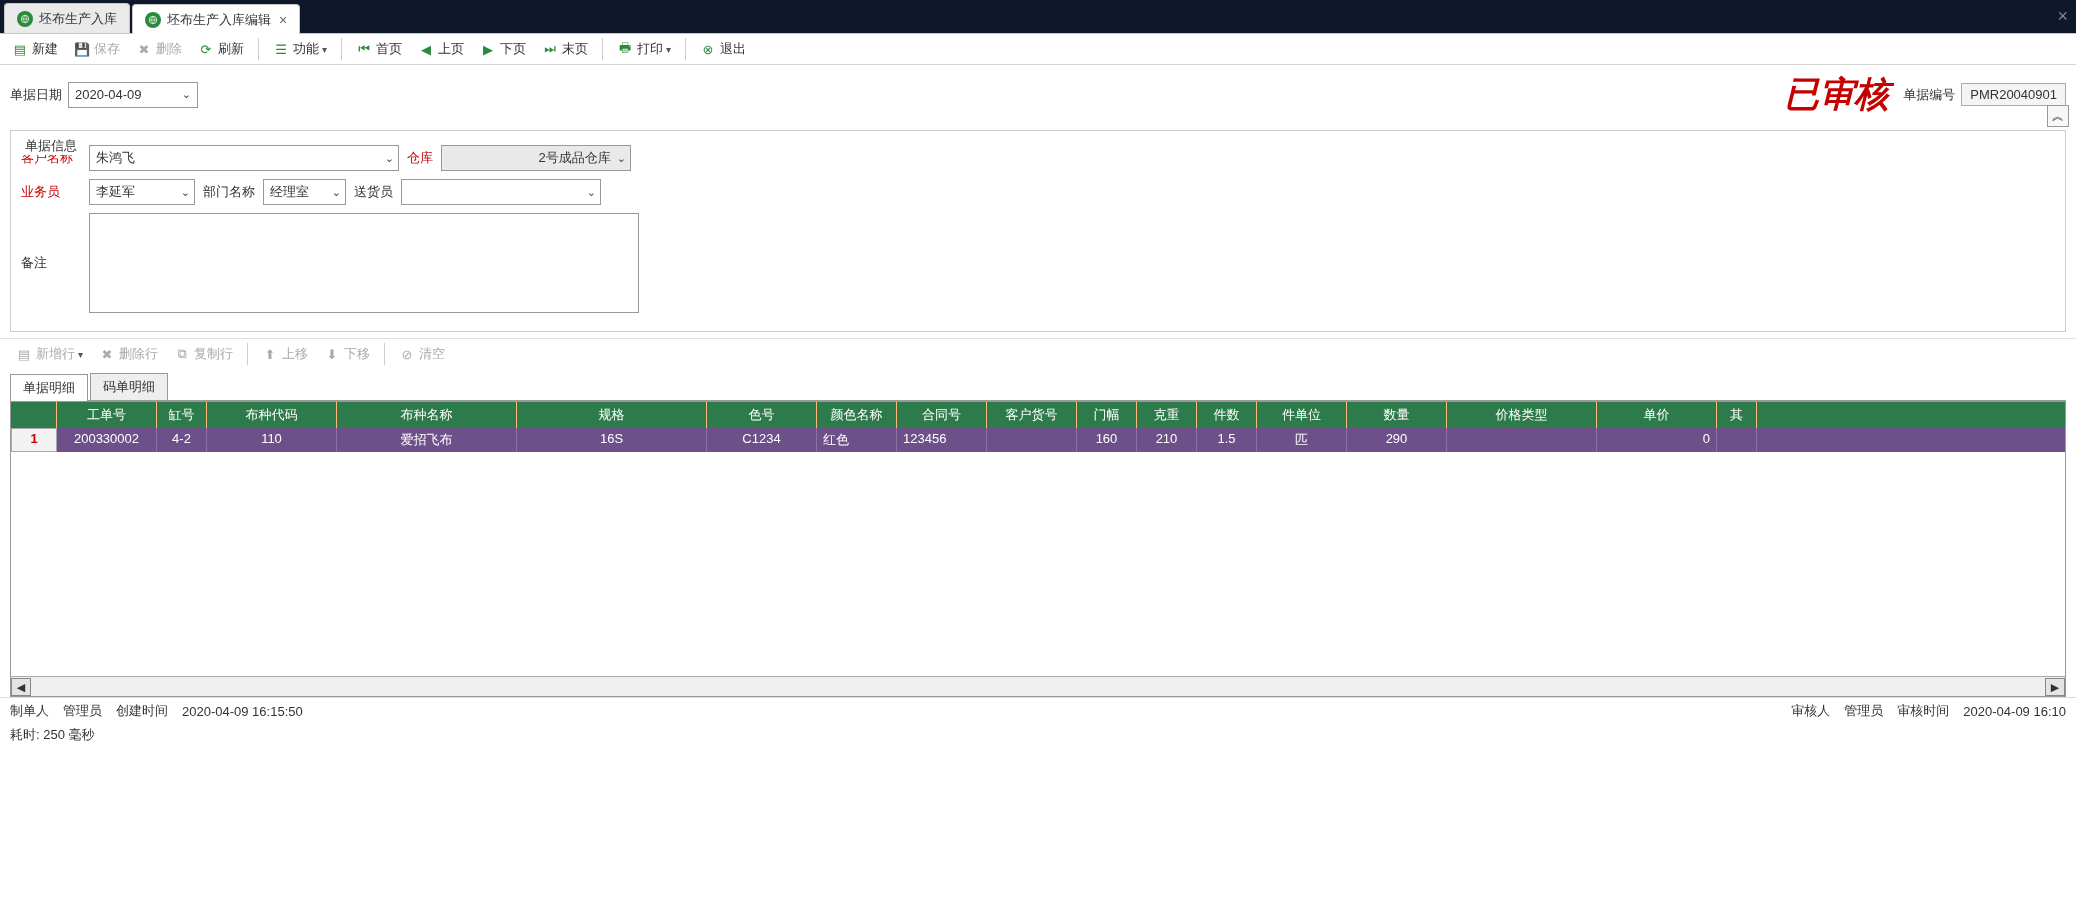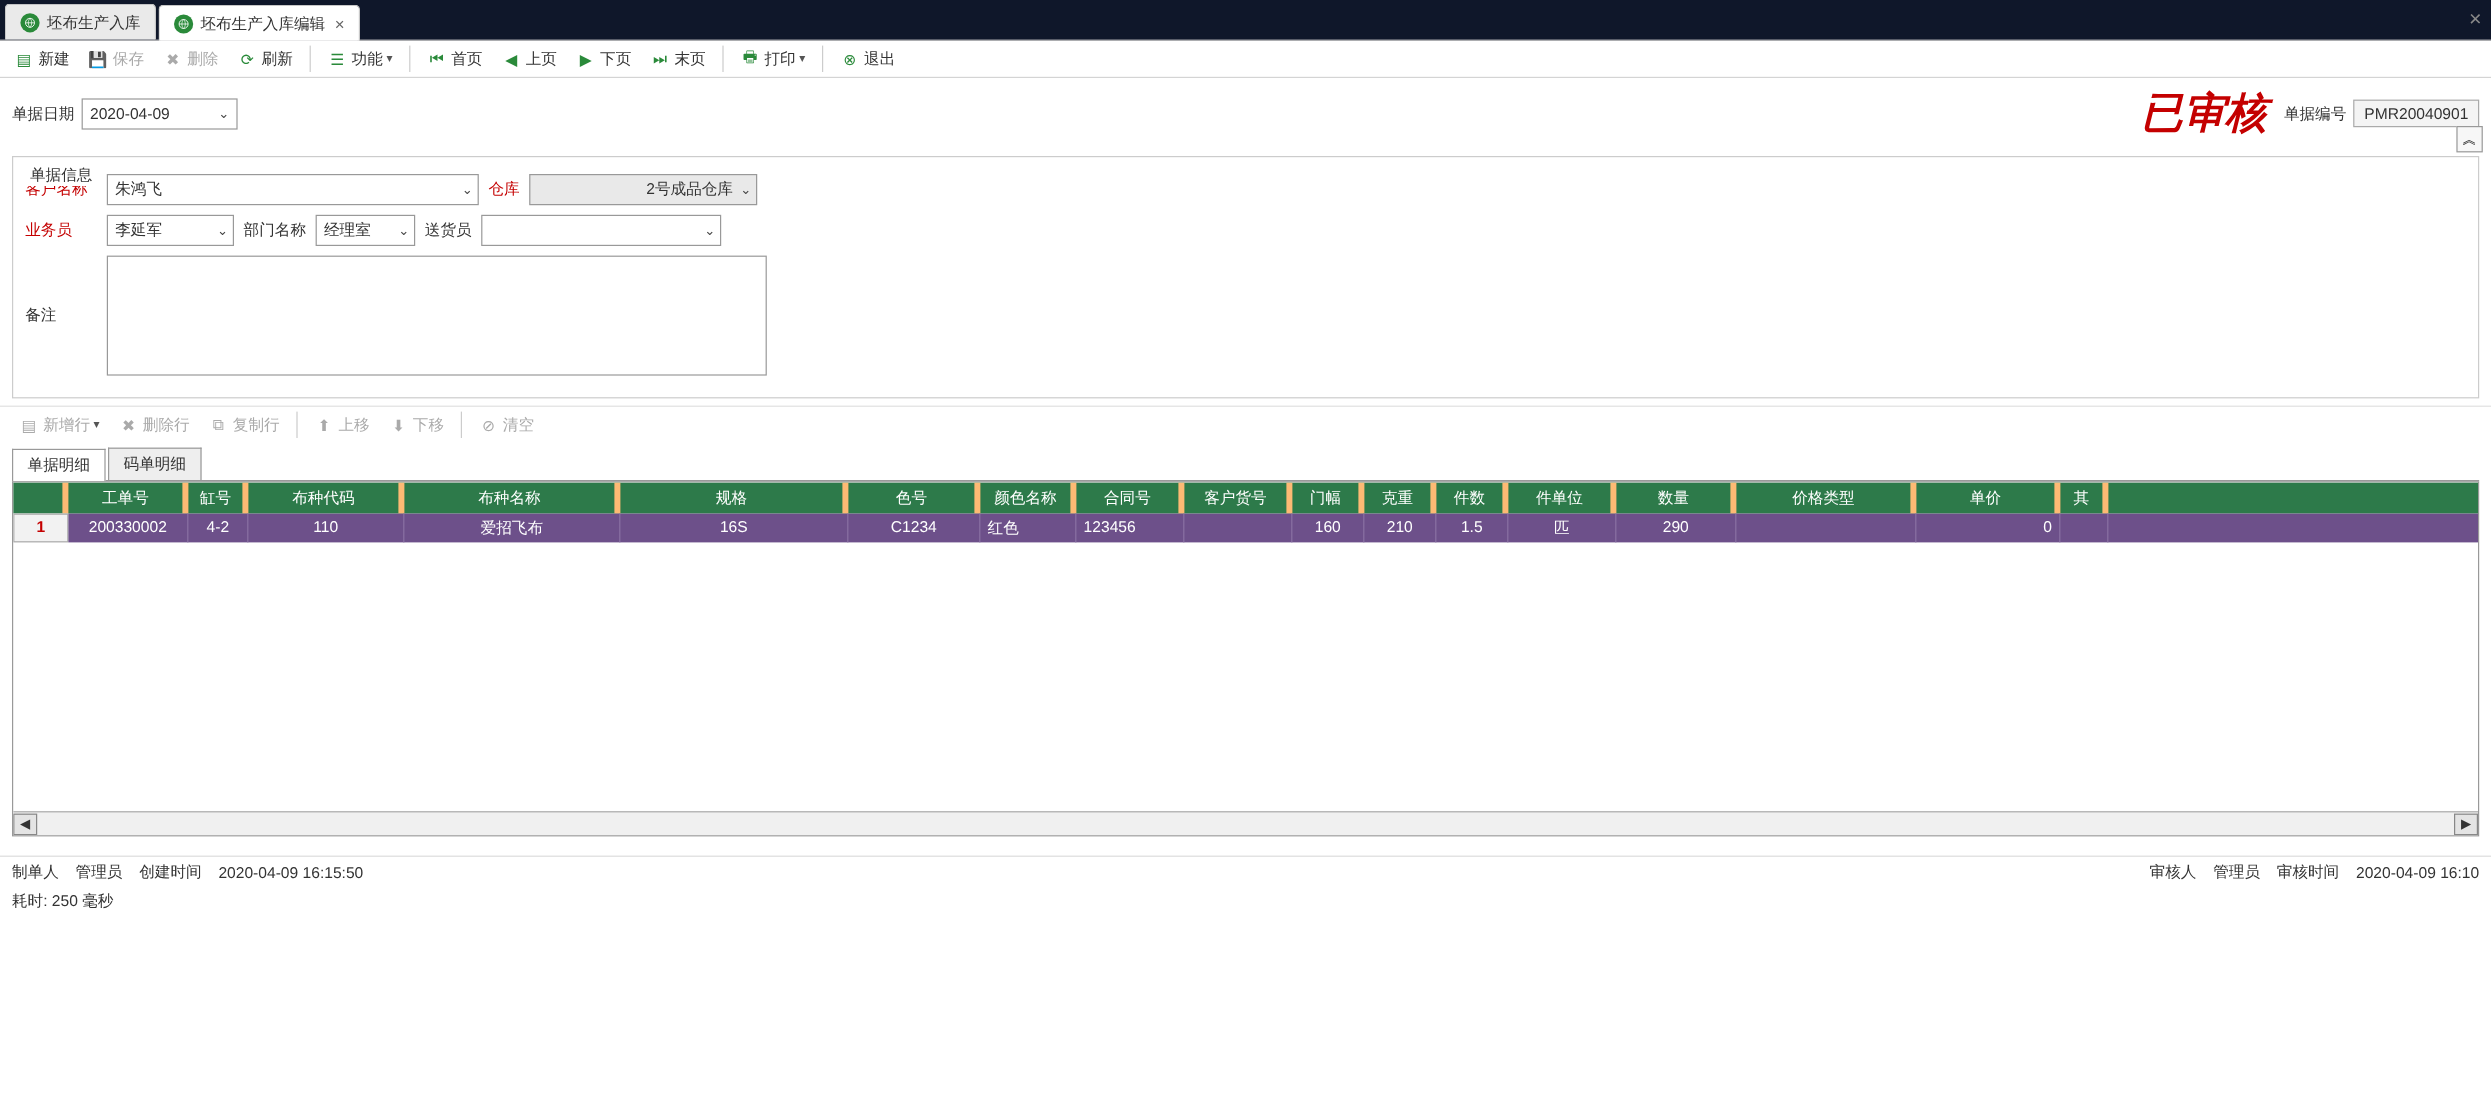--- a/index.html
+++ b/index.html
@@ -139,21 +139,21 @@
 }
 .detail-tab {
   padding: 4px 12px; border: 1px solid #999; border-bottom: none; background: #eee;
   margin-right: 2px; cursor: pointer;
 }
 .detail-tab.active { background: #fff; position: relative; top: 1px; }
 
 
 .grid-wrap { margin: 0 10px; border: 1px solid #999; height: 296px; position: relative; overflow: hidden; }
 .grid-header { display: flex; background: #2d7a4a; color: #fff; }
-.grid-header .cell { border-right: 5px solid #fdba74; padding: 4px 4px; text-align: center; font-size: 13px; }
+.grid-header .cell { border-right: 1px solid #fdba74; padding: 4px 4px; text-align: center; font-size: 13px; }
 .grid-body { }
 .grid-row { display: flex; background: #6d508a; color: #fff; }
 .grid-row .cell { border-right: 1px solid #8a72a3; padding: 3px 4px; text-align: center; font-size: 13px; }
 .row-handle {
   width: 46px; background: #f2f2f2; color: #c40000; font-weight: bold;
   border: 1px solid #aaa; text-align: center; padding: 2px 0;
 }
 .cw-handle{width:46px;} .cw-wo{width:100px;} .cw-vat{width:50px;} .cw-code{width:130px;}
 .cw-name{width:180px;} .cw-spec{width:190px;} .cw-color{width:110px;} .cw-cname{width:80px;}
 .cw-cont{width:90px;} .cw-cust{width:90px;} .cw-width{width:60px;} .cw-wt{width:60px;}
@@ -164,21 +164,20 @@
   position: absolute; bottom: 0; left: 0; right: 0; height: 20px;
   display: flex; align-items: center; background: #f0f0f0; border-top: 1px solid #aaa;
 }
 .scroll-arrow { width: 20px; text-align: center; border: 1px solid #888; background: #e4e4e4; height: 18px; line-height: 16px; font-size: 11px; }
 .scroll-track { flex: 1; }
 
 
 .footer {
   display: flex; align-items: center; padding: 4px 10px; gap: 14px;
   border-top: 1px solid #ddd;
-  margin-top: 16px;
 }
 .footer .spacer { flex: 1; }
 .timing { padding: 2px 10px; color: #333; }
 </style>
 </head>
 <body>
 
 <div class="tabs-bar">
   <div class="tab">
     <span class="tab-icon">

